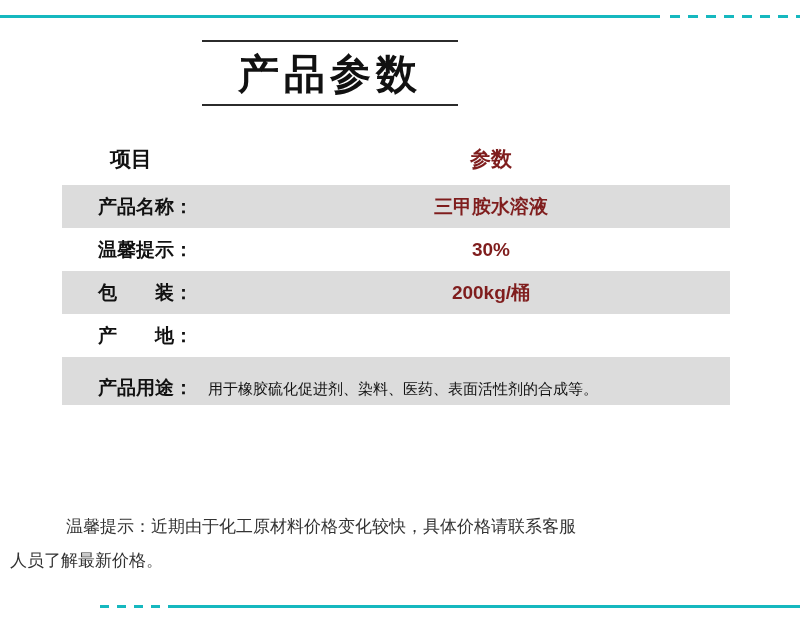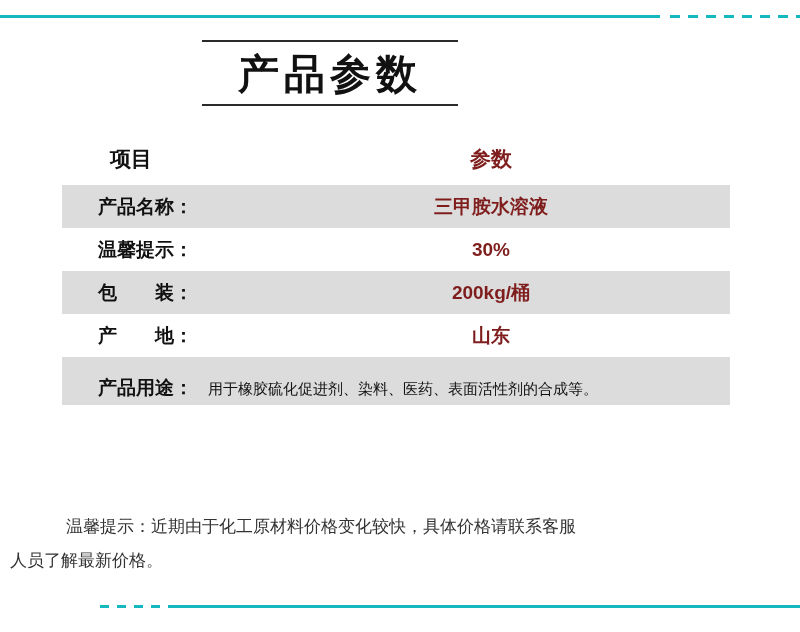--- a/index.html
+++ b/index.html
@@ -213,21 +213,20 @@
       <div class="cell-value">30%</div>
     </div>
 
     <div class="row shaded">
       <div class="cell-label">包　　装：</div>
       <div class="cell-value">200kg/桶</div>
     </div>
 
     <div class="row">
       <div class="cell-label">产　　地：</div>
-      <div class="cell-value">山东</div>
     </div>
 
     <div class="row shaded usage">
       <span class="usage-label">产品用途：</span>
       <span class="usage-text">用于橡胶硫化促进剂、染料、医药、表面活性剂的合成等。</span>
     </div>
 
   </div>
 
   <div class="note">

